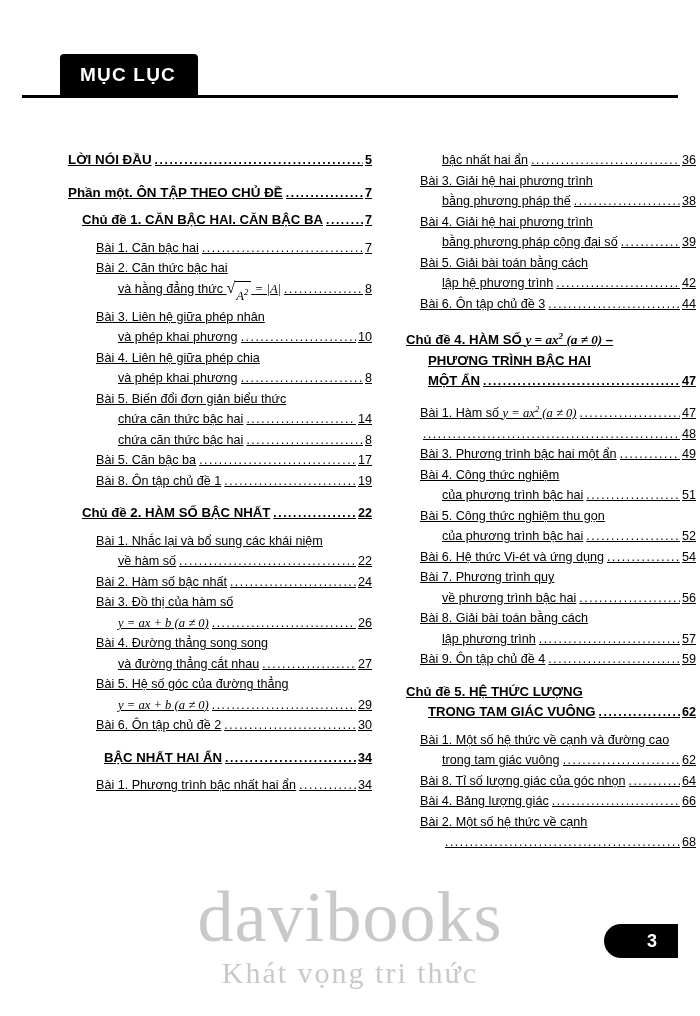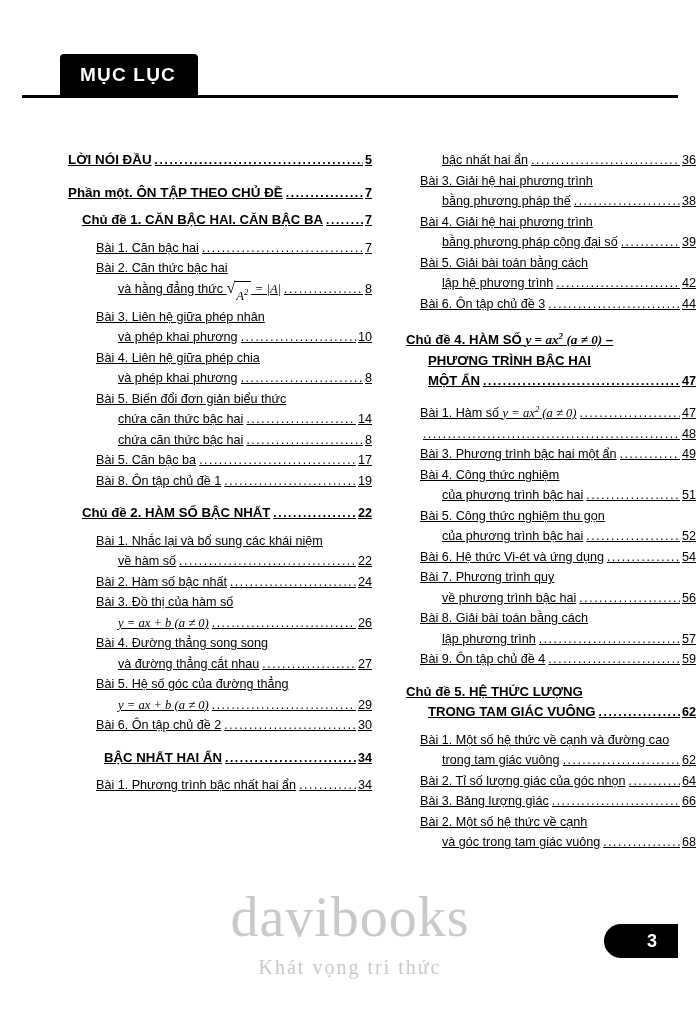--- a/index.html
+++ b/index.html
@@ -119,28 +119,28 @@
   
   .wm {
     position: absolute;
     left: 0; top: 880px;
     width: 700px;
     text-align: center;
     pointer-events: none;
   }
   .wm .wm-main {
     font-family: "Liberation Serif", serif;
-    font-size: 56px;
+    font-size: 72px;
     color: #c9c9c9;
     letter-spacing: 1px;
     line-height: 74px;
   }
   .wm .wm-sub {
     font-family: "Liberation Serif", serif;
-    font-size: 20px;
+    font-size: 30px;
     color: #c9c9c9;
     letter-spacing: 2px;
     margin-top: 2px;
   }
 
   
   .pagenum {
     position: absolute;
     right: 22px; bottom: 58px;
     width: 74px; height: 34px;
@@ -457,36 +457,35 @@
           <span class="txt">Bài 1. Một số hệ thức về cạnh và đường cao</span>
           <span class="dots">................................................................................</span>
           <span class="pg"></span>
         </div>
         <div class="line cont">
           <span class="txt">trong tam giác vuông</span>
           <span class="dots">................................................................................</span>
           <span class="pg">62</span>
         </div>
         <div class="line lvl2">
-          <span class="txt">Bài 2. Tỉ số lượng giác của góc nhọn</span>
+          <span class="txt">Bài 8. Tỉ số lượng giác của góc nhọn</span>
           <span class="dots">................................................................................</span>
           <span class="pg">64</span>
         </div>
         <div class="line lvl2">
-          <span class="txt">Bài 3. Bảng lượng giác</span>
+          <span class="txt">Bài 4. Bảng lượng giác</span>
           <span class="dots">................................................................................</span>
           <span class="pg">66</span>
         </div>
         <div class="line lvl2 nodots">
           <span class="txt">Bài 2. Một số hệ thức về cạnh</span>
           <span class="dots">................................................................................</span>
           <span class="pg"></span>
         </div>
         <div class="line cont">
-          <span class="txt">và góc trong tam giác vuông</span>
           <span class="dots">................................................................................</span>
           <span class="pg">68</span>
         </div>
       </div>
   </div>
 
   <div class="wm">
     <div class="wm-main">davibooks</div>
     <div class="wm-sub">Khát vọng tri thức</div>
   </div>

